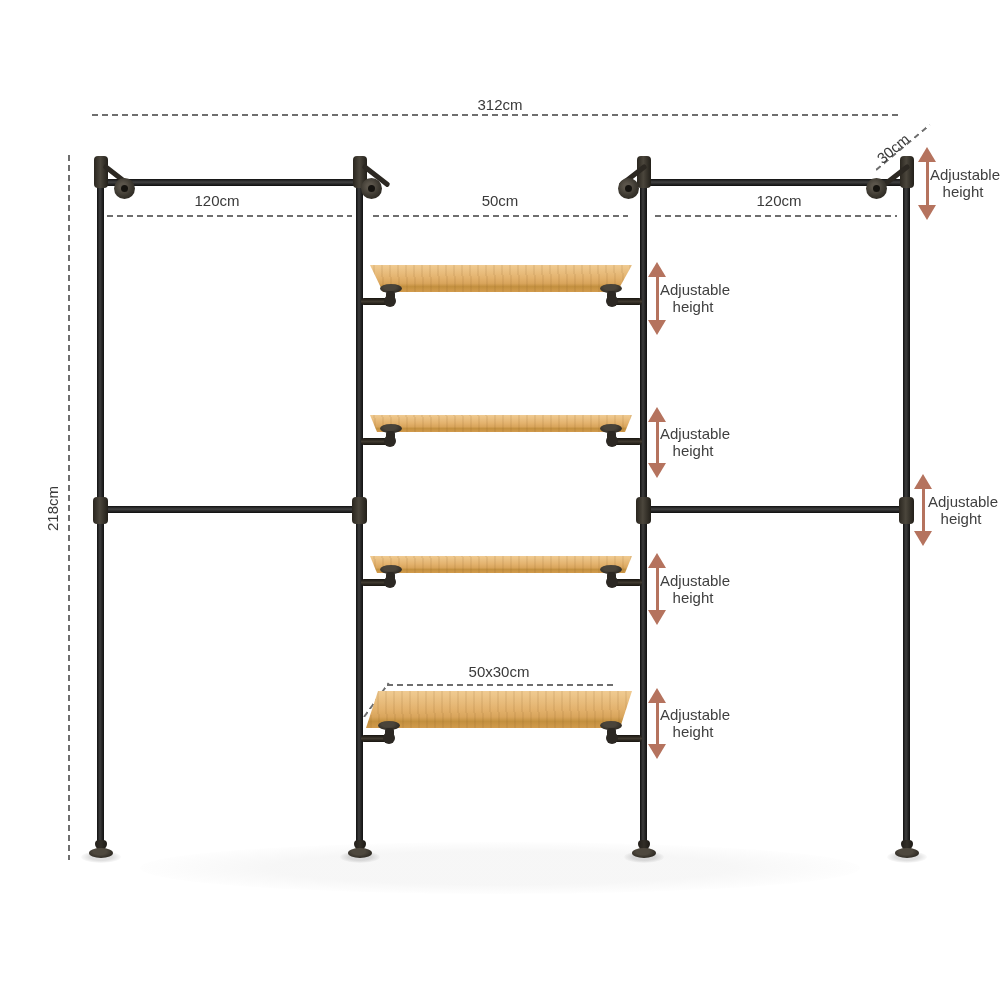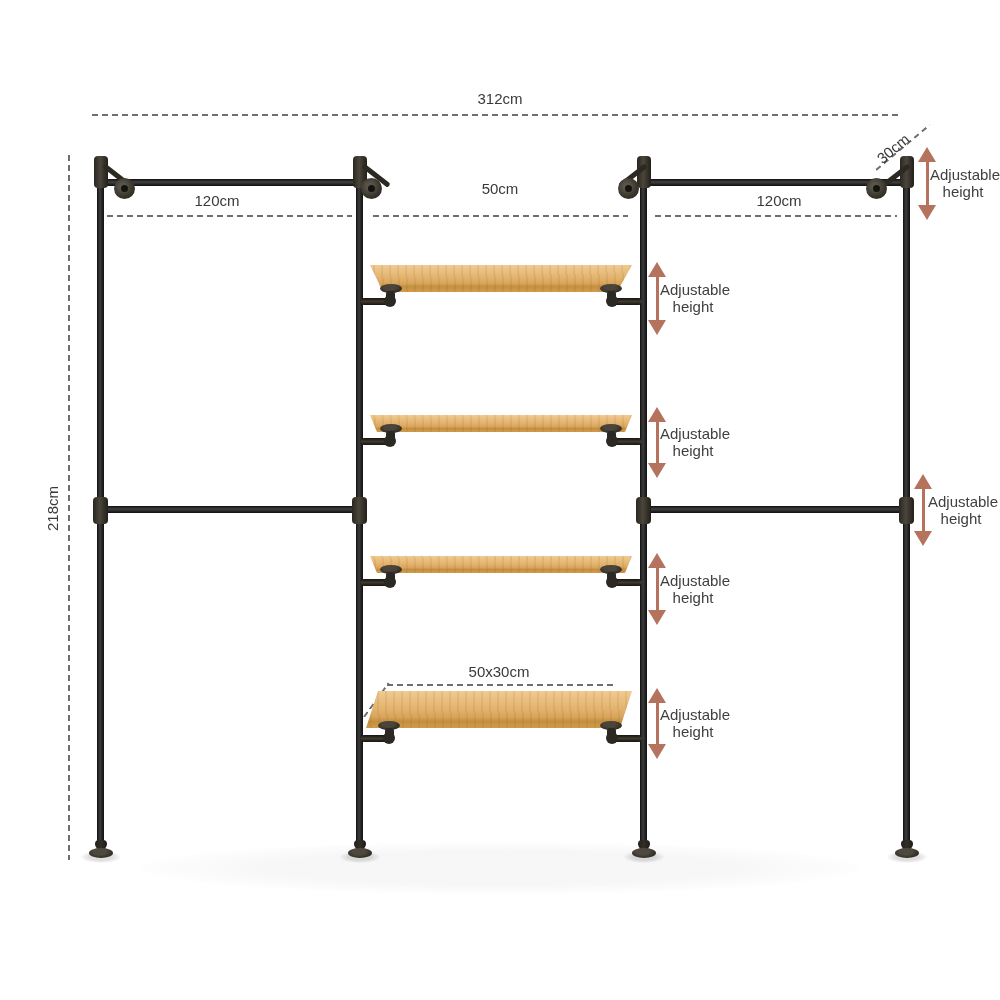--- a/index.html
+++ b/index.html
@@ -49,30 +49,30 @@
   .varrow .head-down{width:0;height:0;border-left:9px solid transparent;border-right:9px solid transparent;border-top:15px solid var(--arrow);}
   .varrow .shaft{flex:1;width:3px;background:var(--arrow);}
   .rot{transform-origin:center;}
 </style>
 </head>
 <body>
 
 <div id="canvas">
 
   <div class="dash-h" style="left:92px;top:114px;width:807px;"></div>
-  <div class="dim-label" style="left:470px;top:90px;width:60px;">312cm</div>
+  <div class="dim-label" style="left:470px;top:96px;width:60px;">312cm</div>
 
   <div class="dash-v" style="left:68px;top:155px;height:705px;"></div>
   <div class="dim-label rot" style="left:28px;top:500px;width:48px;transform:rotate(-90deg);">218cm</div>
 
   <div class="dash-h" style="left:107px;top:215px;width:245px;"></div>
   <div class="dim-label" style="left:187px;top:192px;width:60px;">120cm</div>
 
   <div class="dash-h" style="left:373px;top:215px;width:255px;"></div>
-  <div class="dim-label" style="left:470px;top:180px;width:60px;">50cm</div>
+  <div class="dim-label" style="left:470px;top:192px;width:60px;">50cm</div>
 
   <div class="dash-h" style="left:655px;top:215px;width:242px;"></div>
   <div class="dim-label" style="left:749px;top:192px;width:60px;">120cm</div>
 
   <div class="dash-diag" style="left:876px;top:169px;width:70px;transform:rotate(-40deg);"></div>
   <div class="dim-label rot" style="left:868px;top:140px;width:50px;transform:rotate(-40deg);">30cm</div>
 
   <div class="dash-h" style="left:387px;top:684px;width:228px;"></div>
   <div class="dash-diag" style="left:364px;top:716px;width:42px;transform:rotate(-54deg);"></div>
   <div class="dim-label" style="left:459px;top:663px;width:80px;">50x30cm</div>

